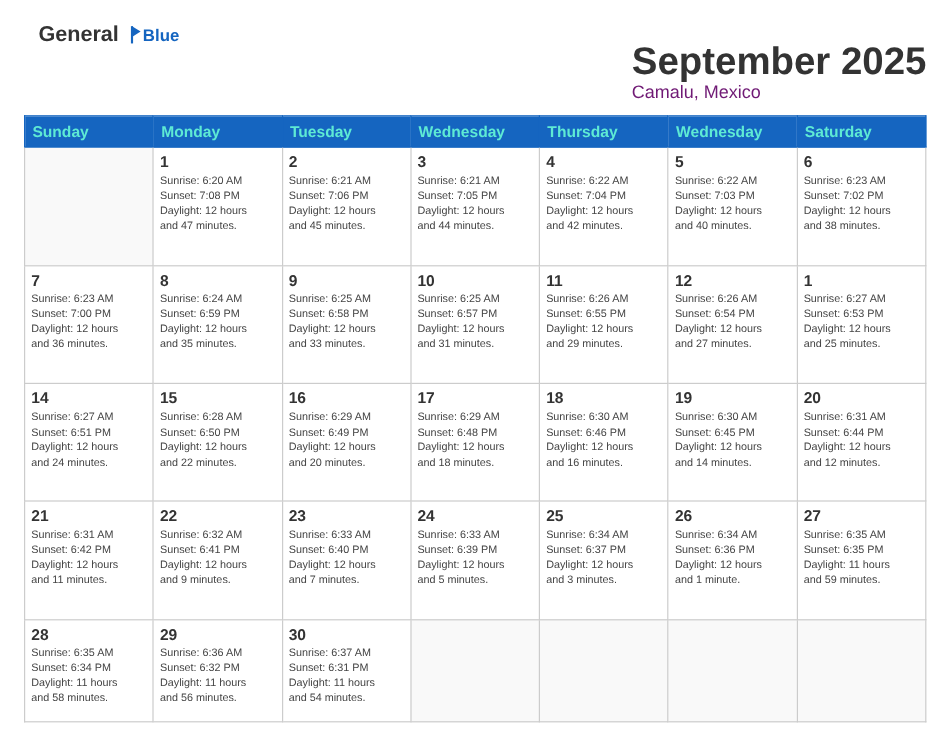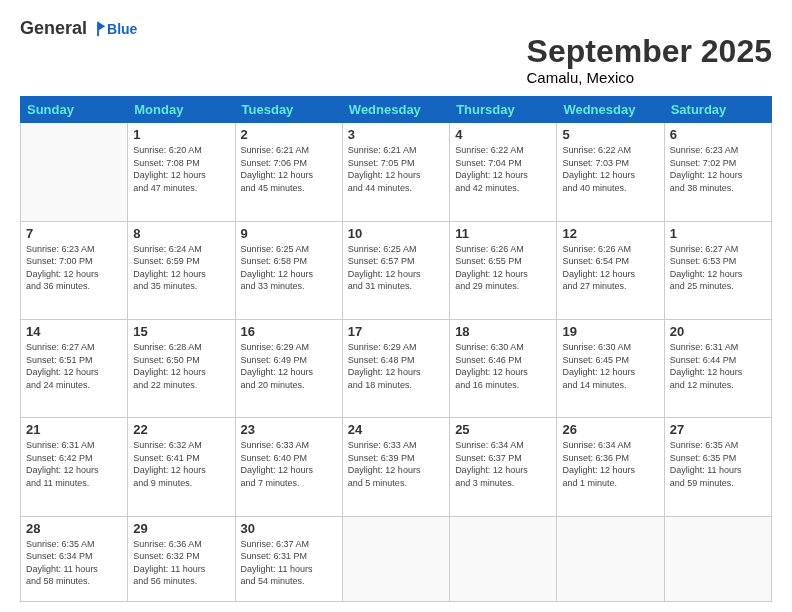--- a/index.html
+++ b/index.html
@@ -30,20 +30,21 @@
     }
     .logo-text {
       display: flex;
       align-items: center;
       gap: 0;
     }
     .logo-general {
       font-size: 18px;
       font-weight: bold;
       color: #333;
+      margin-left: 12px;
     }
     .logo-blue {
       font-size: 14px;
       font-weight: bold;
       color: #1565C0;
     }
     .logo-icon {
       width: 18px;
       height: 18px;
       margin-left: 2px;
@@ -52,21 +53,21 @@
       margin-top: 16px;
     }
     .month-title {
       font-size: 32px;
       font-weight: bold;
       color: #333;
       line-height: 1.1;
     }
     .location {
       font-size: 15px;
-      color: #000000;
+      color: #701a75;
     }
     .calendar {
       flex: 1;
       border: 1px solid #ccc;
       border-collapse: collapse;
       width: 100%;
       table-layout: fixed;
     }
     .calendar th {
       background-color: #1565C0;

